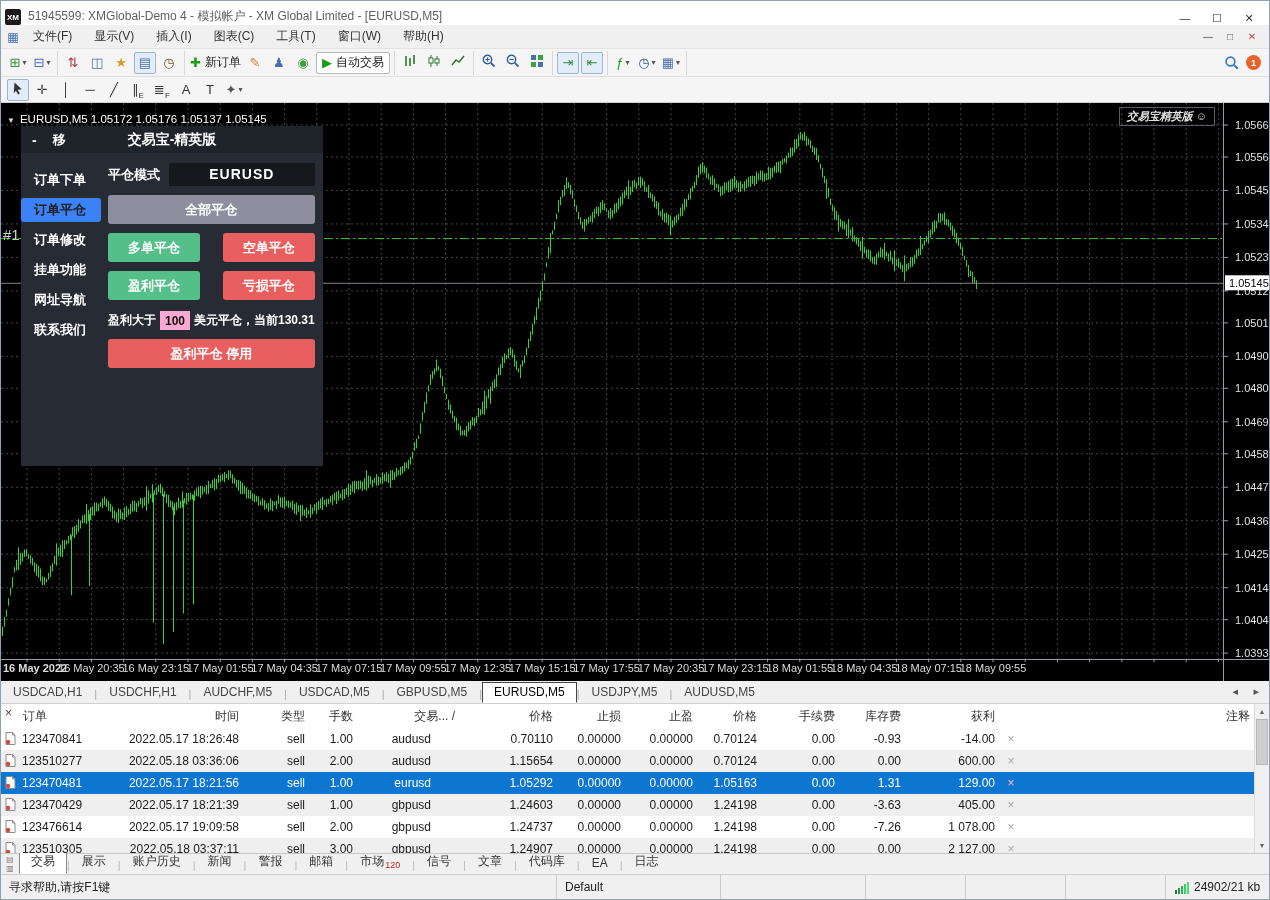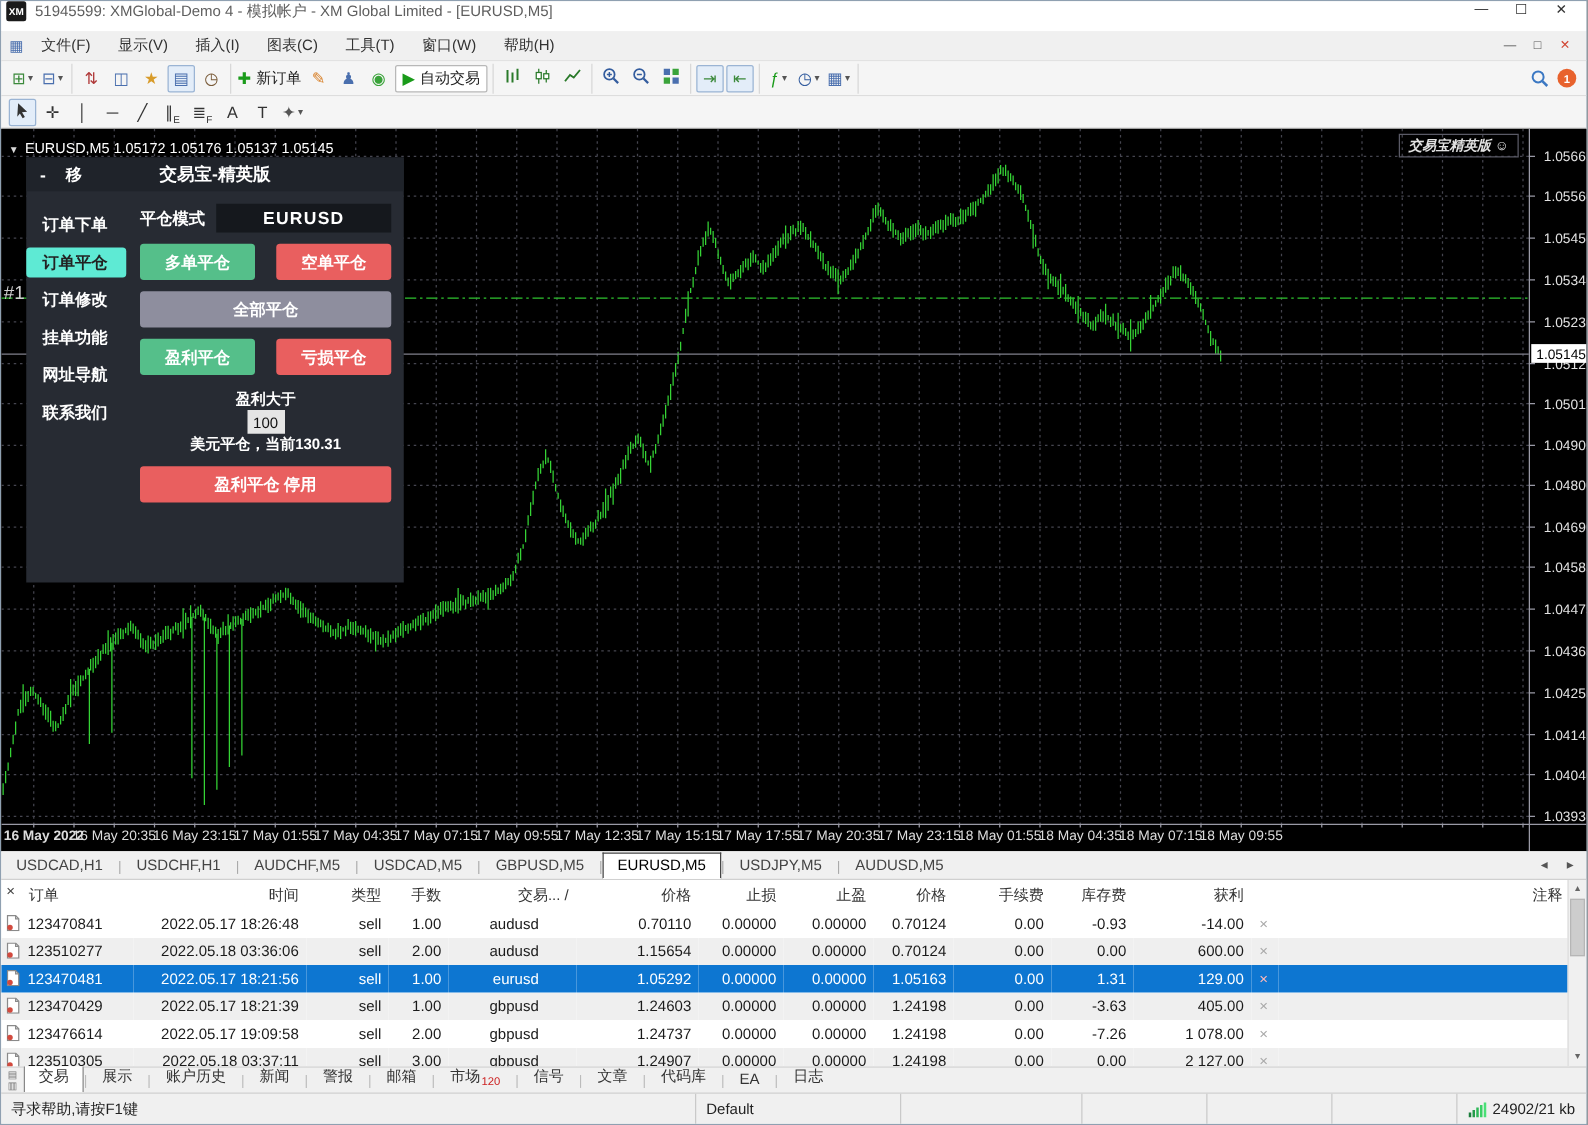--- a/index.html
+++ b/index.html
@@ -1,21 +1,21 @@
 <!DOCTYPE html>
 <html style="--pgreen: #55bf8a; --pred: #e95f5f; --pgray: #8e8e9e;"><head>
 <meta charset="utf-8">
 <style>
   * { margin:0; padding:0; box-sizing:border-box; }
   html,body { width:1270px; height:900px; }
   body { font-family:"Liberation Sans","DejaVu Sans",sans-serif; font-size:12px; background:#f0f0f0; overflow:hidden; }
   .window { width:1270px; height:900px; border:1px solid #8fa0b1; display:flex; flex-direction:column; background:#f0f0f0; }
 
   
-  .titlebar { height:24px; background:#ffffff; display:flex; align-items:flex-start; padding:0 4px; flex:0 0 auto; }
+  .titlebar { height:24px; background:#ffffff; display:flex; align-items:flex-end; padding:0 4px; flex:0 0 auto; }
   .xm-logo { width:16px; height:16px; background:#1a1a1a; color:#fff; font-size:8px; font-weight:bold; display:inline-flex; align-items:center; justify-content:center; border-radius:2px; }
   .title-text { margin-left:7px; color:#5f5f5f; font-size:12px; white-space:nowrap; }
   .win-controls { margin-left:auto; display:flex; }
   .win-controls span { width:32px; text-align:center; color:#333; font-size:11px; cursor:default; }
 
   
   .menubar { height:24px; background:#f0f0f0; border-bottom:1px solid #e2e2e2; display:flex; align-items:center; flex:0 0 auto; }
   .menu-doc-icon { width:18px; text-align:center; color:#4a6fae; font-size:12px; margin-left:3px; }
   .menu-item { padding:0 11px; color:#333; height:100%; line-height:23px; }
   .child-controls { margin-left:auto; display:flex; align-items:center; padding-right:6px; }
@@ -48,33 +48,33 @@
 
   
   .panel { position:absolute; left:20px; top:23px; width:302px; height:340px; background:#272b33; z-index:5; color:#fff; }
   .panel-header { height:27px; background:#1f232a; position:relative; display:flex; align-items:center; }
   .pmin { margin-left:11px; font-weight:bold; font-size:14px; }
   .pmove { margin-left:16px; font-weight:bold; font-size:13px; }
   .ptitle { position:absolute; left:0; right:0; text-align:center; font-weight:bold; font-size:14px; pointer-events:none; }
   .panel-body { display:flex; }
   .panel-side { width:84px; padding-top:9px; }
   .side-item { height:24px; line-height:24px; padding-left:13px; margin:6px 0; font-size:13px; font-weight:bold; color:#fff; white-space:nowrap; }
-  .side-item.active { background:#5eead4; color:#222; border-radius:3px; width:80px; }
+  .side-item.active { background:#3b82f6; color:#222; border-radius:3px; width:80px; }
   .panel-main { flex:1; padding:9px 10px 0 7px; }
   .mode-row { display:flex; align-items:center; margin:1px 0 9px; }
   .mode-label { font-weight:bold; font-size:13px; white-space:nowrap; }
   .mode-value { flex:1; margin-left:9px; background:#15181d; text-align:center; height:23px; line-height:23px; font-weight:bold; font-size:14px; letter-spacing:1px; }
   .btn-row { display:flex; justify-content:space-between; margin:9px 0; }
   .pbtn { width:92px; height:29px; border:none; border-radius:3px; color:#fff; font-size:13px; font-weight:bold; font-family:inherit; cursor:default; }
   .pbtn.wide { width:100%; }
   .pbtn.green { background:var(--pgreen); }
   .pbtn.red { background:var(--pred); }
   .pbtn.gray { background:var(--pgray); }
-  .profit-row { display:flex; align-items:center; white-space:nowrap; font-size:12px; font-weight:bold; margin:11px 0 9px;flex-direction:column; }
-  .profit-input { width:30px; height:19px; border:none; background:#e5e5e5; color:#111; text-align:center; font-size:12px; font-weight:normal; margin:0 4px; font-family:inherit; }
+  .profit-row { display:flex; align-items:center; white-space:nowrap; font-size:12px; font-weight:bold; margin:11px 0 9px; }
+  .profit-input { width:30px; height:19px; border:none; background:#f9a8d4; color:#111; text-align:center; font-size:12px; font-weight:bold; margin:0 4px; font-family:inherit; }
 
   
   .chart-tabs { height:23px; background:#f0f0f0; border-bottom:1px solid #d0d0d0; display:flex; align-items:flex-end; flex:0 0 auto; position:relative; }
   .ctab { padding:2px 11px 3px; font-size:12px; color:#444; border:1px solid transparent; white-space:nowrap; }
   .ctab.active { background:#fff; color:#000; border-color:#454545; border-bottom-color:#fff; }
   .ctab-sep { color:#aaa; padding-bottom:3px; font-size:11px; }
   .ctab-arrows { position:absolute; right:4px; top:3px; }
   .ctab-arrows span { color:#555; font-size:11px; padding:0 6px; }
 
   
@@ -976,25 +976,25 @@
             <div class="side-item">挂单功能</div>
             <div class="side-item">网址导航</div>
             <div class="side-item">联系我们</div>
           </div>
         <div class="panel-main">
           <div class="mode-row">
             <span class="mode-label">平仓模式</span>
             <span class="mode-value">EURUSD</span>
           </div>
           <div class="btn-row">
+            <button class="pbtn gray wide">全部平仓</button>
+          </div>
+          <div class="btn-row">
             <button class="pbtn green">多单平仓</button>
             <button class="pbtn red">空单平仓</button>
-          </div>
-          <div class="btn-row">
-            <button class="pbtn gray wide">全部平仓</button>
           </div>
           <div class="btn-row">
             <button class="pbtn green">盈利平仓</button>
             <button class="pbtn red">亏损平仓</button>
           </div>
           <div class="profit-row">
             <span>盈利大于</span>
             <input class="profit-input" value="100" style="">
             <span>美元平仓，当前130.31</span>
           </div>

